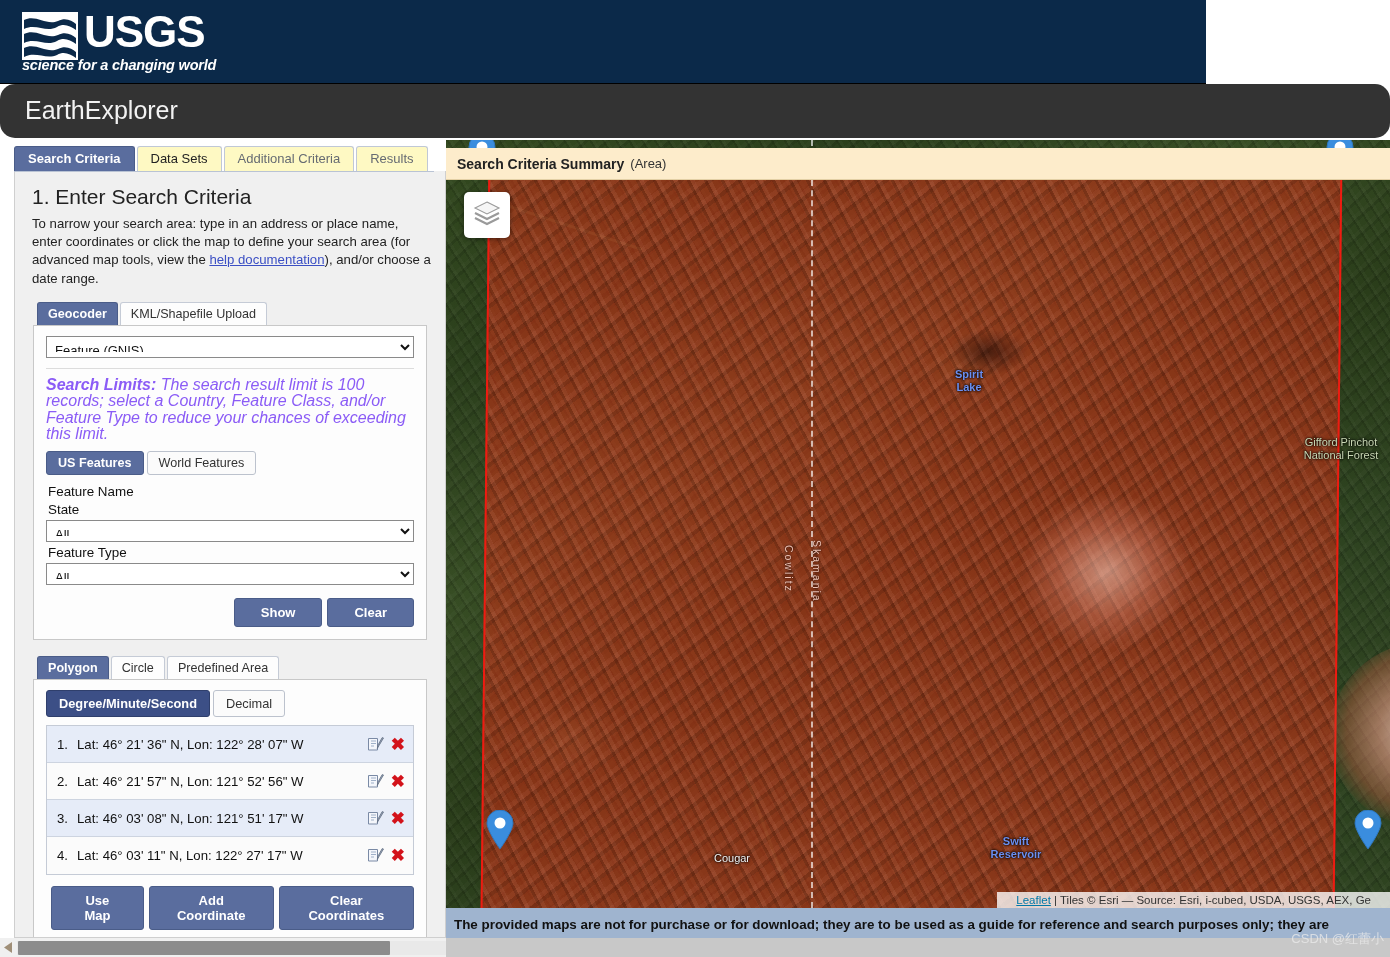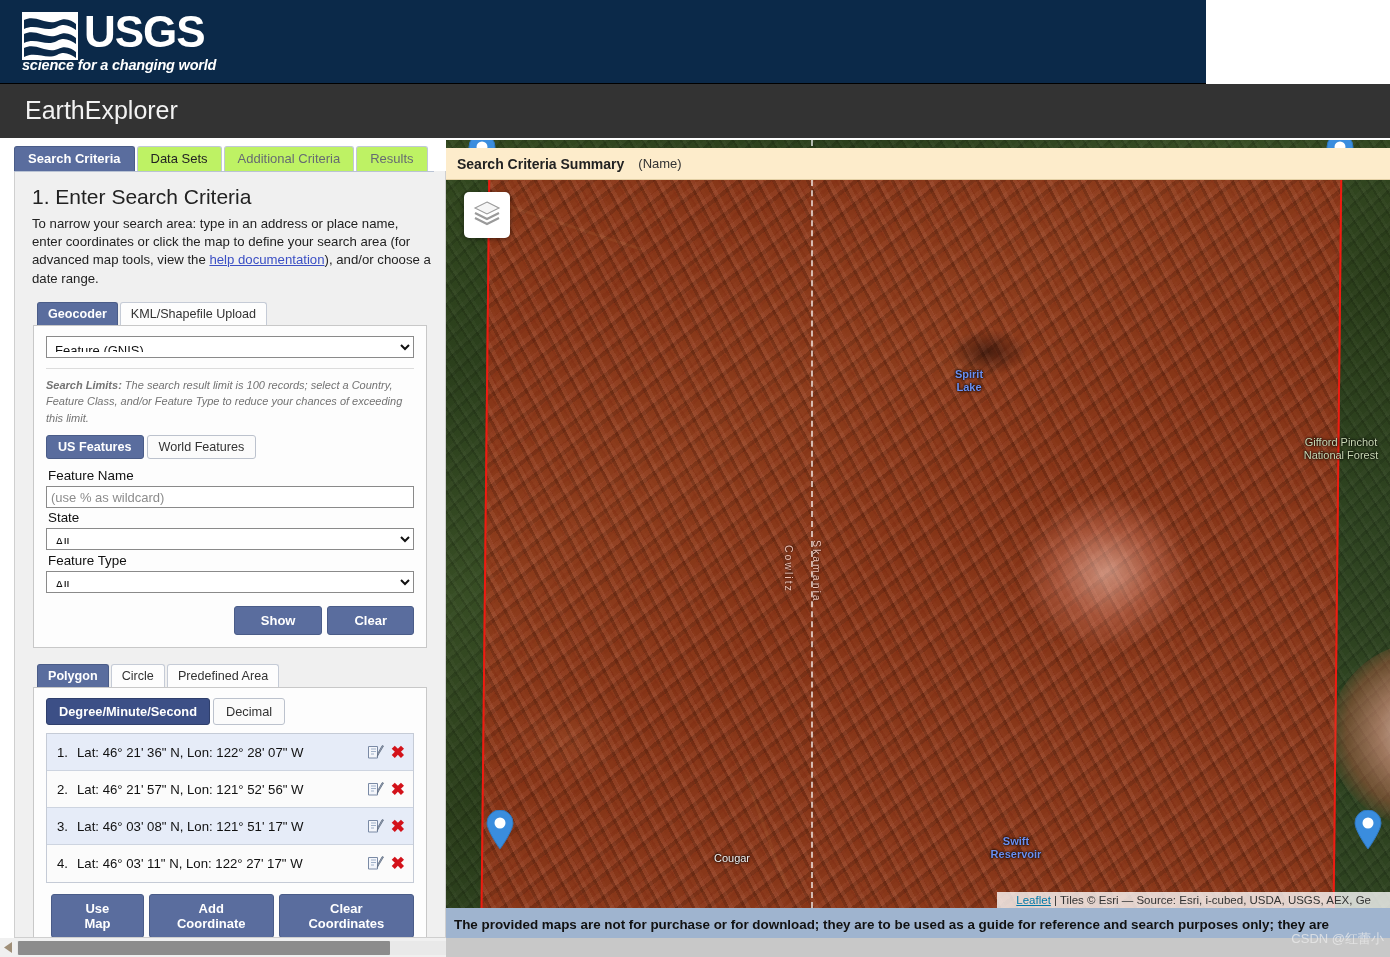--- a/index.html
+++ b/index.html
@@ -35,39 +35,40 @@
   .usgs-tag {
     position: absolute; left: 22px; top: 57px;
     color: #ffffff; font-size: 14.5px; font-style: italic; font-weight: bold;
     letter-spacing: -0.2px;
   }
 
   
   .ee-bar {
     position: absolute; left: 0; top: 84px; width: 1390px; height: 54px;
     background: #333333;
+    border-radius: 15px;
   }
   .ee-title {
     position: absolute; left: 25px; top: 12px;
     color: #f2f2f2; font-size: 25px; font-weight: normal;
   }
   .tabrow {
     position: absolute; left: 14px; top: 146px;
     width: 420px; height: 26px;
     display: flex; align-items: flex-end;
     border-bottom: 1px solid #b9c3d4;
     z-index: 5;
   }
   .tab {
     height: 25px; line-height: 24px;
     padding: 0 13px;
     font-size: 13px;
     border: 1px solid #c0c8d6;
     border-bottom: none;
-    background: #bef264;
+    background: #fef9c3;
     color: #666b72;
     border-radius: 3px 3px 0 0;
     margin-right: 2px;
     cursor: default;
   }
   .tab.active {
     background: #5a6d9e; color: #ffffff; font-weight: bold;
     border-color: #4a5c88;
   }
   .tab.plain-dark { color: #222; }
@@ -112,21 +113,21 @@
   .field-label { font-size: 13.4px; color: #111; margin: 2px 0 3px 2px; }
   select.ctl, input.ctl {
     width: 100%; height: 22px;
     font-size: 13px; font-family: "Liberation Sans", sans-serif;
     border: 1px solid #8a8a8a; background: #fff; color: #111;
     padding: 5px 4px;
   }
   input.ctl::placeholder { color: #8d8d8d; }
   .hr { border-top: 1px solid #dcdcdc; margin: 9px 0 8px 0; }
   .limits {
-    font-size: 11px; font-style: italic; color: #737373; line-height: 16.4px;
+    font-size: 16px; font-style: italic; color: #8b5cf6; line-height: 16.4px;
     margin-bottom: 9px;
   }
   .limits b { font-weight: bold; }
   .togglerow { display: flex; margin-bottom: 9px; }
   .toggle {
     font-size: 12.6px; padding: 4px 11px;
     border: 1px solid #bcc2cd; background: #fbfbfb; color: #333;
     border-radius: 3px; margin-right: 3px;
   }
   .toggle.active { background: #5a6d9e; color: #fff; font-weight: bold; border-color: #4a5c88; }
@@ -265,21 +266,20 @@
     display: flex; align-items: center; justify-content: center;
   }
 
   
   .summary-bar {
     position: absolute; left: 446px; top: 148px; width: 944px; height: 32px;
     background: #fdeccb;
     border-bottom: 1px solid #e3cfa4;
     display: flex; align-items: center; padding-left: 11px;
     z-index: 30;
-    gap: 8px;
   }
   .summary-title { font-size: 14px; font-weight: bold; color: #222; }
   .summary-show { font-size: 13px; color: #333; margin-left: 6px; }
 
   
   .attrib {
     position: absolute; right: 0; bottom: 0;
     background: rgba(255,255,255,.78);
     font-size: 11.5px; color: #333;
     padding: 2px 19px;
@@ -362,21 +362,20 @@
     <div class="limits">
       <b>Search Limits:</b><span> The search result limit is 100 records; select a Country, Feature Class, and/or Feature Type to reduce your chances of exceeding this limit.</span>
     </div>
 
     <div class="togglerow">
       <div class="toggle active">US Features</div>
       <div class="toggle">World Features</div>
     </div>
 
     <div class="field-label">Feature Name</div>
-    <input class="ctl" type="text" placeholder="(use % as wildcard)" style="">
 
     <div class="field-label">State</div>
     <select class="ctl">
       <option>All</option>
     </select>
 
     <div class="field-label">Feature Type</div>
     <select class="ctl">
       <option>All</option>
     </select>
@@ -540,20 +539,20 @@
     </span>
   </div>
 
   <div class="attrib">
     <a href="#">Leaflet</a><span> | Tiles © Esri — Source: Esri, i-cubed, USDA, USGS, AEX, Ge</span>
   </div>
 </div>
 
 <div class="summary-bar">
   <span class="summary-title">Search Criteria Summary</span>
-  <span class="summary-show">(Name)</span>
+  <span class="summary-show">(Area)</span>
 </div>
 
 <div class="notice">
   <span class="notice-text">The provided maps are not for purchase or for download; they are to be used as a guide for reference and search purposes only; they are</span>
 </div>
 <div class="bottom-strip"></div>
 <div class="watermark">CSDN @红蕾小</div>
 
 </body></html>

